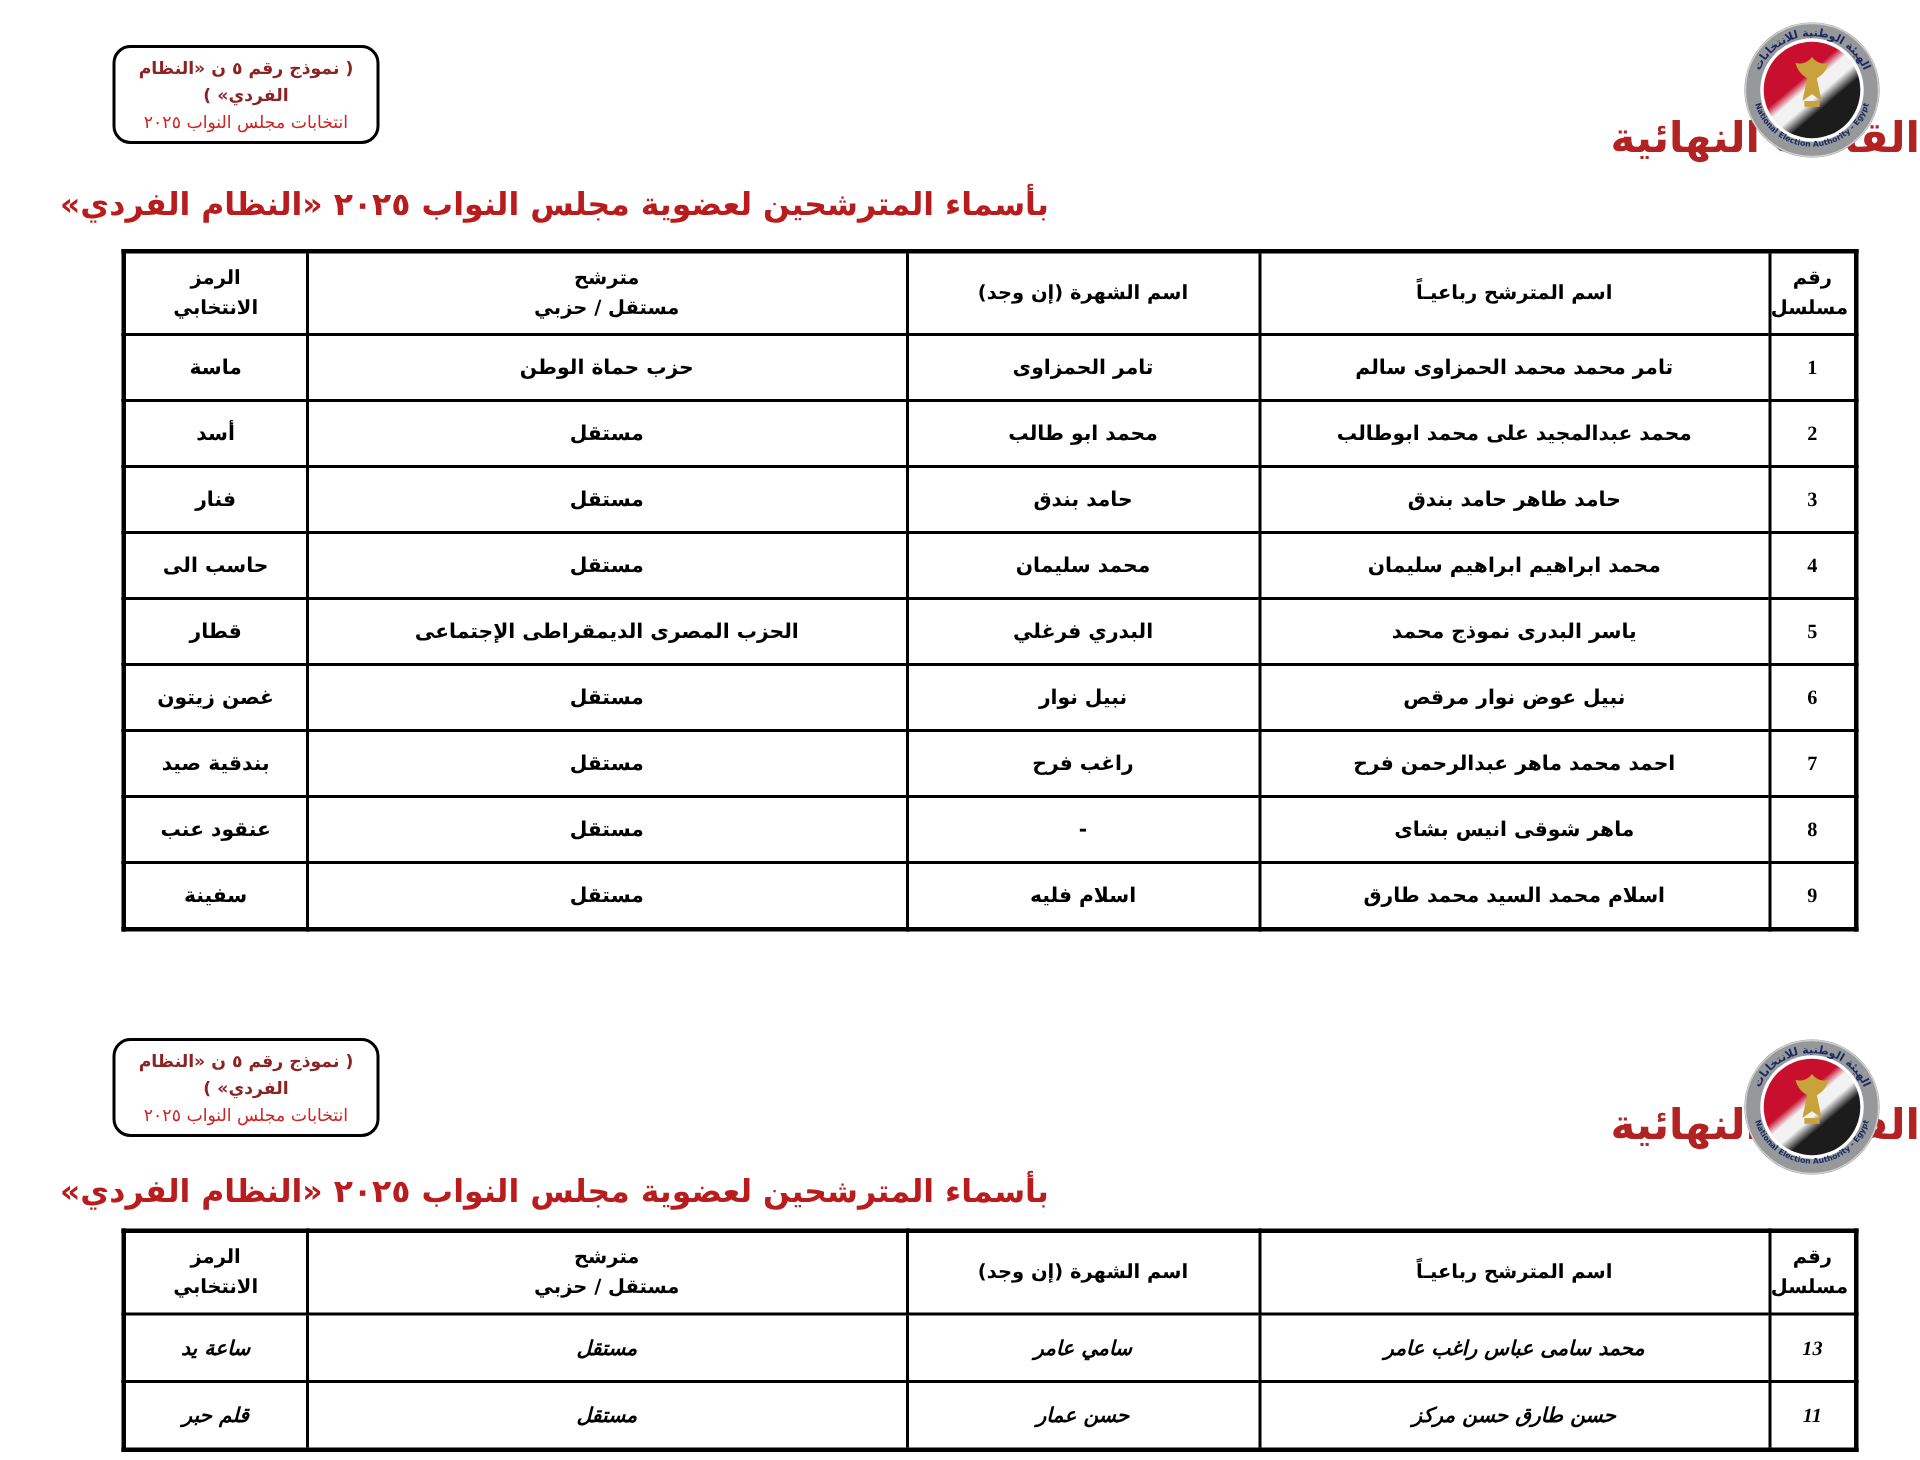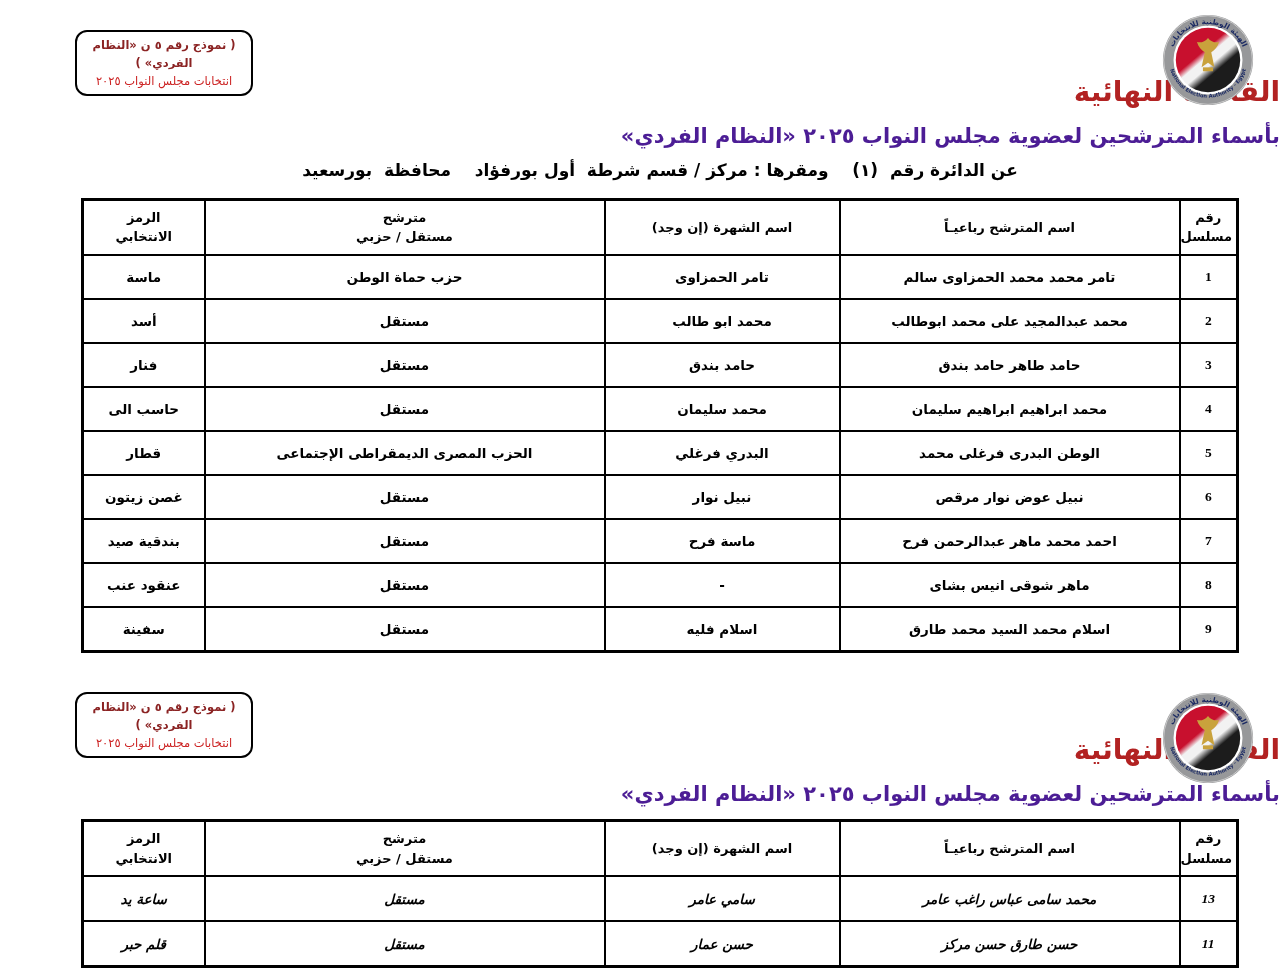--- a/index.html
+++ b/index.html
@@ -28,21 +28,21 @@
   .logo{position:absolute;right:26px;top:14px;width:92px;height:92px;}
   .sheet-2 .logo{top:4px;}
 
   
   .title{
     padding-top:76px;margin:0;text-align:right;
     color:#B22222;font-size:28px;font-weight:bold;line-height:1.15;
   }
   .sheet-2 .title{padding-top:46px;}
   .subtitle{
-    margin-top:17px;text-align:right;color:#4c1d95;
+    margin-top:17px;text-align:left;color:#b91c1c;
     font-size:21px;font-weight:bold;line-height:1.1;
   }
   .district{
     margin-top:13px;text-align:center;color:#000;
     font-size:17px;font-weight:bold;white-space:pre-wrap;line-height:1.1;
   }
 
   
   table.cands{
     width:1155px;margin:18px auto 0 auto;
@@ -103,21 +103,20 @@
         <textPath href="#arcTop" startOffset="50%" text-anchor="middle">الهيئة الوطنية للانتخابات</textPath>
       </text>
       <text font-size="5.6" fill="#1b2a63" font-weight="bold" font-family="DejaVu Sans, sans-serif">
         <textPath href="#arcBot" startOffset="50%" text-anchor="middle">National Election Authority - Egypt</textPath>
       </text>
     </svg>
   </div>
 
   <h1 class="title">القائمة النهائية</h1>
   <div class="subtitle">بأسماء المترشحين لعضوية مجلس النواب ٢٠٢٥ «النظام الفردي»</div>
-  <div class="district">عن الدائرة رقم  (١)    ومقرها : مركز / قسم شرطة  أول بورفؤاد    محافظة  بورسعيد</div>
 
   <table class="cands">
     <colgroup>
       <col class="c-serial">
         <col class="c-name">
         <col class="c-shohra">
         <col class="c-party">
         <col class="c-symbol">
     </colgroup>
     <thead>
@@ -162,36 +161,36 @@
         </tr>
         <tr>
           <td class="cell-serial">4</td>
           <td class="cell-name">محمد ابراهيم ابراهيم سليمان</td>
           <td class="cell-shohra">محمد سليمان</td>
           <td class="cell-party">مستقل</td>
           <td class="cell-symbol">حاسب الى</td>
         </tr>
         <tr>
           <td class="cell-serial">5</td>
-          <td class="cell-name">الوطن البدرى فرغلى محمد</td>
+          <td class="cell-name">ياسر البدرى نموذج محمد</td>
           <td class="cell-shohra">البدري فرغلي</td>
           <td class="cell-party">الحزب المصرى الديمقراطى الإجتماعى</td>
           <td class="cell-symbol">قطار</td>
         </tr>
         <tr>
           <td class="cell-serial">6</td>
           <td class="cell-name">نبيل عوض نوار مرقص</td>
           <td class="cell-shohra">نبيل نوار</td>
           <td class="cell-party">مستقل</td>
           <td class="cell-symbol">غصن زيتون</td>
         </tr>
         <tr>
           <td class="cell-serial">7</td>
           <td class="cell-name">احمد محمد ماهر عبدالرحمن فرح</td>
-          <td class="cell-shohra">ماسة فرح</td>
+          <td class="cell-shohra">راغب فرح</td>
           <td class="cell-party">مستقل</td>
           <td class="cell-symbol">بندقية صيد</td>
         </tr>
         <tr>
           <td class="cell-serial">8</td>
           <td class="cell-name">ماهر شوقى انيس بشاى</td>
           <td class="cell-shohra">-</td>
           <td class="cell-party">مستقل</td>
           <td class="cell-symbol">عنقود عنب</td>
         </tr>

